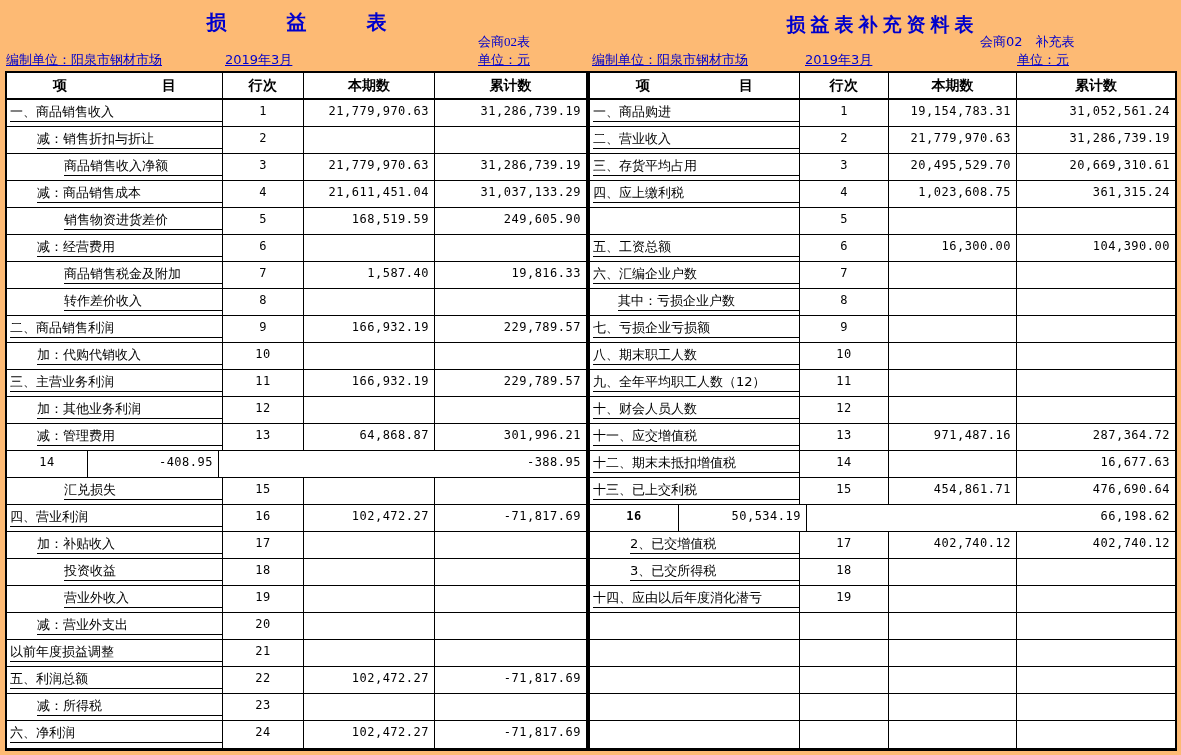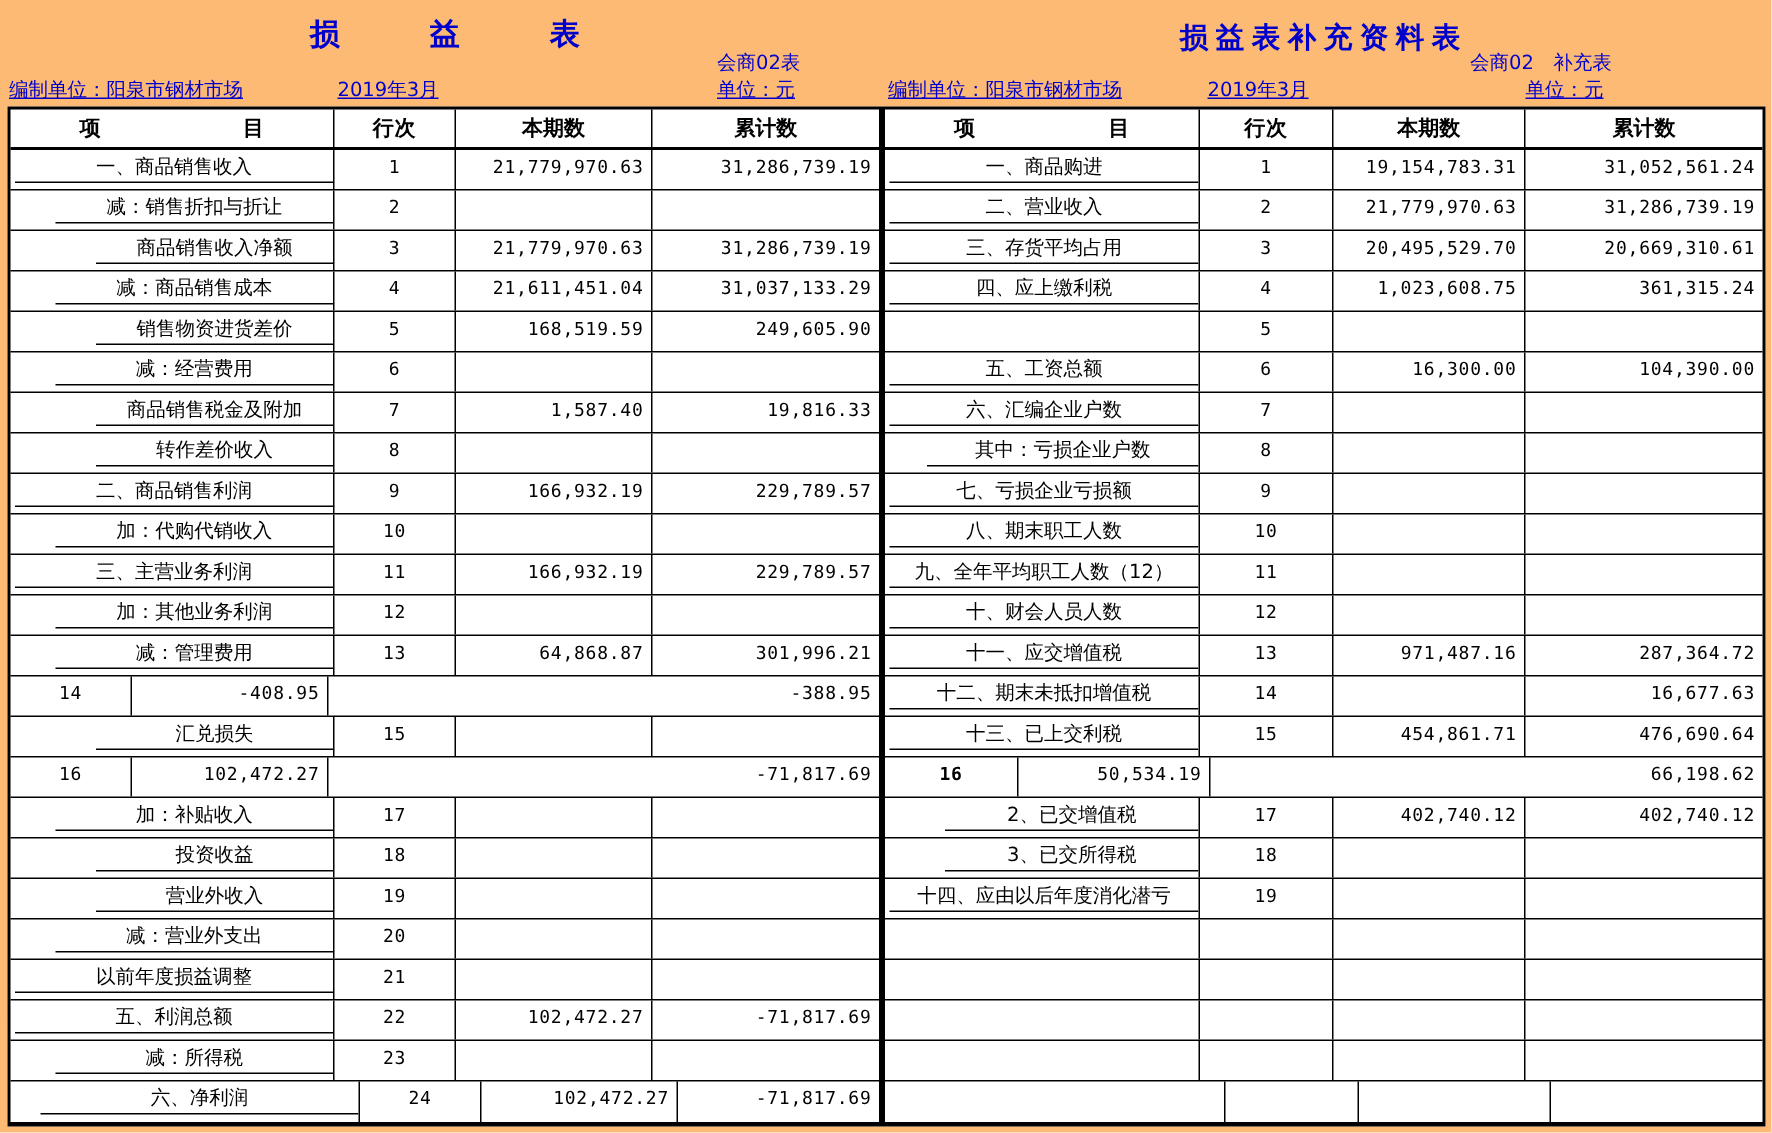--- a/index.html
+++ b/index.html
@@ -16,21 +16,21 @@
 
   .sheet { position:absolute; top:71px; background:#fff; border:2px solid #000; border-bottom-width:3px; box-sizing:border-box; }
   .sheet-left  { left:5px;   width:583px; }
   .sheet-right { left:588px; width:589px; }
 
   .thead { display:flex; height:27px; border-bottom:2px solid #000; box-sizing:border-box; }
   .thead .c { align-items:center; padding-top:0; font-size:14px; font-weight:bold; justify-content:center; }
   .h-item { justify-content:space-between !important; padding:0 46px !important; }
 
   .trow { display:flex; height:27px; border-bottom:1px solid #000; box-sizing:border-box; }
-  .trow:last-child { border-bottom:none;margin-left:17px; }
+  .trow:last-child { border-bottom:none; }
 
   .c { border-right:1px solid #000; box-sizing:border-box; display:flex;
        align-items:flex-start; padding-top:4px; font-size:13px; overflow:hidden; white-space:nowrap; }
   .c:last-child { border-right:none; }
 
   .t-left  .c-label { width:216px; }
   .t-left  .c-line  { width:81px;  }
   .t-left  .c-cur   { width:131px; }
   .t-left  .c-cum   { flex:1; }
   .t-right .c-label { width:210px; }
@@ -40,32 +40,32 @@
 
   .c-line { justify-content:center; }
   .c-line, .c-num { font-family:"DejaVu Sans Mono","Liberation Mono",monospace; font-size:12px; letter-spacing:0.5px; }
   .c-num { justify-content:flex-end; padding-right:5px; }
   .b { font-weight:bold; }
 
   .ind { flex:0 0 auto; }
   .ind0 { width:3px; }
   .t-left  .ind1 { width:30px; } .t-left  .ind2 { width:57px; }
   .t-right .ind1 { width:28px; } .t-right .ind2 { width:40px; }
-  .lbl { flex:1; height:17px; line-height:16px;text-align:center; }
+  .lbl { flex:1; height:17px; line-height:16px; }
   .lbl.u { border-bottom:1px solid #000; }
 </style>
 </head>
 <body>
 
 <div class="canvas">
 
   <div class="title title-left">损　　　益　　　表</div>
   <div class="title title-right">损益表补充资料表</div>
 
-  <div class="meta" style="left:478px;  top:33px;">会商02表</div>
+  <div class="meta" style="left:478px;  top:33px;font-family:Liberation Serif, serif;">会商02表</div>
   <div class="meta u" style="left:478px;  top:51px;">单位：元</div>
   <div class="meta u" style="left:6px;    top:51px;">编制单位：阳泉市钢材市场</div>
   <div class="meta u" style="left:225px;  top:51px;">2019年3月</div>
 
   <div class="meta" style="left:980px; top:33px;">会商02　补充表</div>
   <div class="meta u" style="left:1017px; top:51px;">单位：元</div>
   <div class="meta u" style="left:592px;  top:51px;">编制单位：阳泉市钢材市场</div>
   <div class="meta u" style="left:805px;  top:51px;">2019年3月</div>
 
   <div class="sheet sheet-left t-left">
@@ -204,20 +204,24 @@
         <div class="trow">
           <div class="c c-label">
             <span class="ind ind2"></span>
             <span class="lbl u">汇兑损失</span>
           </div>
           <div class="c c-line">15</div>
           <div class="c c-num c-cur"></div>
           <div class="c c-num c-cum"></div>
         </div>
         <div class="trow">
+          <div class="c c-label">
+            <span class="ind ind0"></span>
+            <span class="lbl u">四、营业利润</span>
+          </div>
           <div class="c c-line">16</div>
           <div class="c c-num c-cur">102,472.27</div>
           <div class="c c-num c-cum">-71,817.69</div>
         </div>
         <div class="trow">
           <div class="c c-label">
             <span class="ind ind1"></span>
             <span class="lbl u">加：补贴收入</span>
           </div>
           <div class="c c-line">17</div>

